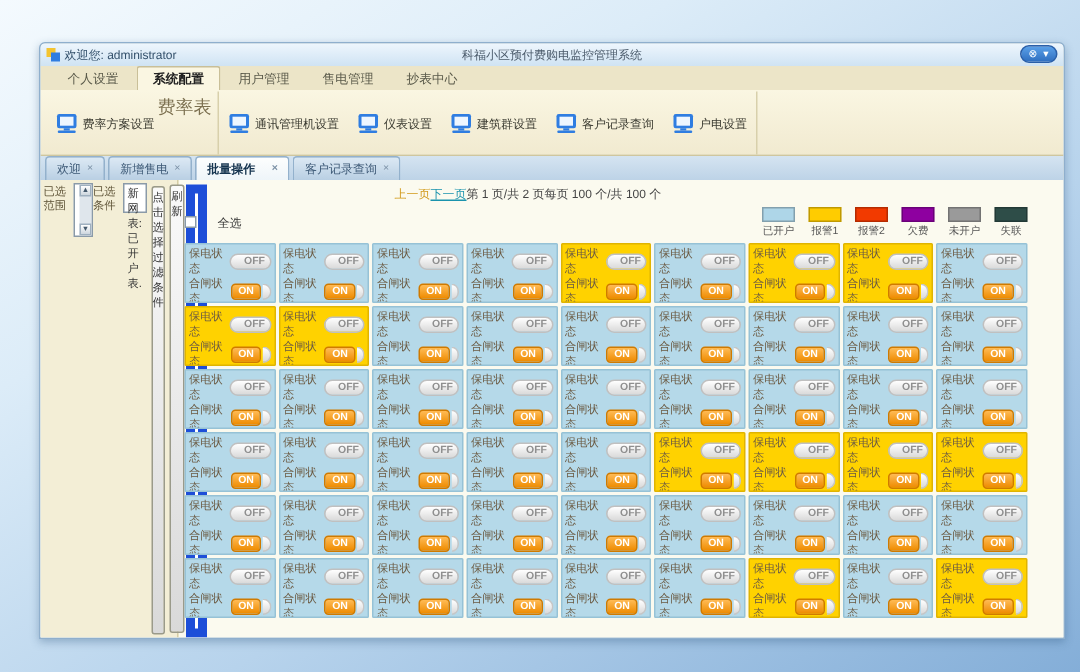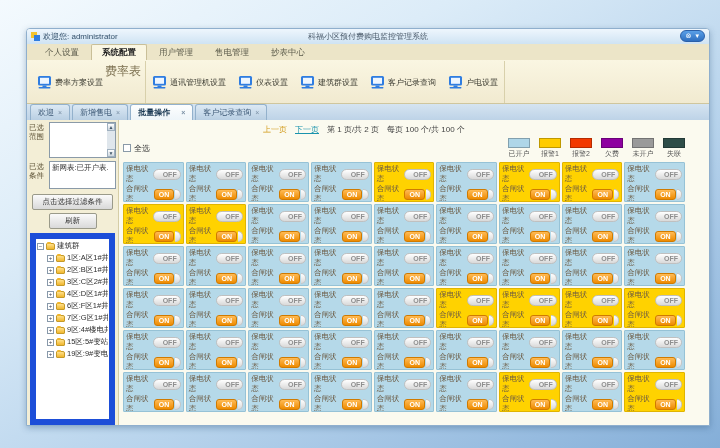--- a/index.html
+++ b/index.html
@@ -34,51 +34,51 @@
   
   .dtabs { height:16px; background:linear-gradient(#d5e4f1,#bdd3e7); display:flex; 
     padding:0 3px; gap:2px; flex:0 0 auto; }
   .dtab { display:flex; align-items:center; gap:4px; font-size:8px; color:#3d5976; background:linear-gradient(#dce9f4,#b9cfe3);
     border:1px solid #93b1cc; border-bottom:none; border-radius:3px 3px 0 0; padding:1px 7px; }
   .dtab.active { background:linear-gradient(#fdfefe,#eef5f9); color:#15344f; font-weight:bold;gap:11px; }
   .dtab .x { color:#7b90a5; font-size:7px; }
   
   .content { flex:1; display:flex; min-height:0; background:#fbfaef; }
   .sidebar { width:92px; flex:0 0 auto; background:#f3eed6; border-right:1px solid #d5cda6;
-    display:flex; flex-direction:column; padding:2px 2px 0; }
+    display:flex; flex-direction:row; padding:2px 2px 0; }
   .side-row { display:flex; gap:2px; margin-bottom:3px; }
   .side-label { width:18px; font-size:7.5px; color:#5d5236; line-height:1.15; padding-top:2px; }
   .listbox { flex:1; background:#fff; border:1px solid #8a9aa8; font-size:7.5px; color:#333;
     height:36px; overflow:hidden; position:relative; padding:1px 9px 1px 2px; line-height:1.25; }
   .listbox .sb { position:absolute; right:0; top:0; bottom:0; width:8px; background:#dfe6ec;
     display:flex; flex-direction:column; justify-content:space-between; }
   .sb .ar { height:8px; background:linear-gradient(#fff,#cdd6de); border:1px solid #9fb0bf;
     font-size:5px; color:#44596c; text-align:center; line-height:6px; }
-  .condbox { flex:1; background:#fff; border:1px solid #8a9aa8; font-size:7.5px; color:#333; height:28px; padding:1px 2px; }
+  .condbox { flex:1; background:#fff; border:1px solid #8a9aa8; font-size:7.5px; color:#333; height:20px; padding:1px 2px; }
   .sbtn { background:linear-gradient(#fafafa,#d9d9d9); border:1px solid #9a9a8a; border-radius:2px;
     font-size:7.5px; color:#333; text-align:center; padding:2px 0; margin:2px 3px; }
   .sbtn.small { width:48px; margin:1px auto 3px; }
   .tree { flex:1; background:#fff; border:6px solid #1d4ed8; margin:1px 1px 0; overflow:hidden;
     font-size:7.5px; color:#2d2d2d; padding:2px 1px; }
   .tnode { display:flex; align-items:center; gap:2px; white-space:nowrap; overflow:hidden; margin-bottom:2px; }
   .tnode.child { padding-left:10px; }
   .tgl { width:7px; height:7px; flex:0 0 auto; border:1px solid #8899aa; background:#fff; font-size:6px;
     line-height:5px; text-align:center; color:#445; }
   .folder { width:9px; height:7px; flex:0 0 auto; background:linear-gradient(#ffe08a,#f0b62e);
     border:1px solid #c69a28; border-radius:1px 2px 1px 1px; position:relative; }
   .folder::before { content:""; position:absolute; left:0; top:-2px; width:4px; height:2px;
     background:#f0b62e; border-radius:1px 1px 0 0; }
   
   .main { flex:1; display:flex; flex-direction:column; padding:2px 24px 0 4px; min-width:0; }
-  .pagebar { height:14px; display:flex; align-items:center; gap:8px; font-size:8px; color:#444;
+  .pagebar { height:14px; display:flex; align-items:center; font-size:8px; color:#444;
     padding-left:140px; flex:0 0 auto; }
   .lnk-prev { color:#d29a1a; }
   .lnk-next { color:#1a93ad; text-decoration:underline; }
   .actionbar { height:24px; display:flex; align-items:center; gap:6px; flex:0 0 auto; padding:2px 0; }
-  .chkwrap { display:flex; align-items:center; gap:3px; font-size:8px; color:#333; }
+  .chkwrap { display:flex; align-items:center; gap:14px; font-size:8px; color:#333; }
   .chk { width:8px; height:8px; border:1px solid #8a9aa8; background:#fff; }
   .abtn { background:linear-gradient(#fbfbfb,#d8d8d8); border:1px solid #9a9a9a; border-radius:2px;
     font-size:8px; color:#333; padding:3px 9px; }
   .legend { margin-left:auto; display:flex; gap:9px; }
   .lg-item { display:flex; flex-direction:column; align-items:center; gap:1px; }
   .lg-sw { width:22px; height:10px; border:1px solid rgba(0,0,0,.25); }
   .lg-lb { font-size:7px; color:#555; }
   
   .grid { flex:1; display:grid; grid-template-columns:repeat(9,1fr); grid-auto-rows:40px;
     gap:2px; align-content:start; padding-top:2px; }

